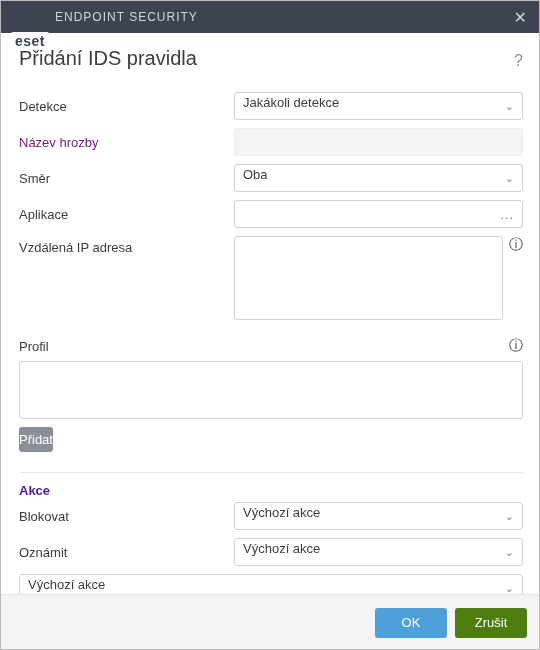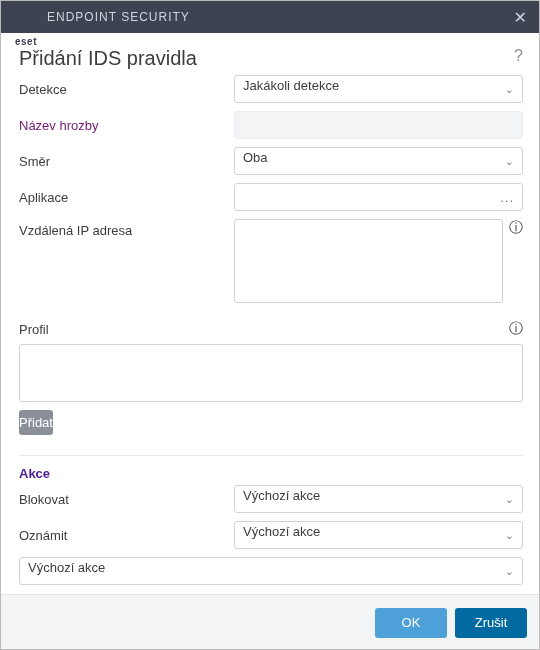--- a/index.html
+++ b/index.html
@@ -1,23 +1,23 @@
 <!DOCTYPE html>
 <html><head>
 <meta charset="utf-8">
 <style>
   * { box-sizing: border-box; margin: 0; padding: 0; font-family: "Segoe UI", Arial, sans-serif; }
   body { width: 540px; height: 650px; background: #fff; overflow: hidden; border: 1px solid #bbb; }
   .titlebar { height: 32px; background: #3d4351; display: flex; align-items: center; padding: 0 10px; color: #dfe3ea; font-size: 12px; }
-  .logo-badge { background: #fff; color: #3d4351; font-weight: 700; font-size: 10px; padding: 1px 4px; border-radius: 2px; letter-spacing: 0.5px; margin-top: 48px; }
+  .logo-badge { background: #fff; color: #3d4351; font-weight: 700; font-size: 14px; padding: 1px 4px; border-radius: 2px; letter-spacing: 0.5px; margin-top: 48px; }
   .logo-text { margin-left: 6px; font-weight: 300; letter-spacing: 1px; font-size: 12px; color: #cfd4dc; }
   .titlebar .spacer { flex: 1; }
   .close-x { font-size: 16px; color: #cfd4dc; padding: 0 4px; cursor: pointer; font-weight: 300; }
   .content { padding: 14px 18px 10px 18px; }
-  .header-row { display: flex; align-items: flex-start; margin-bottom: 5px; }
+  .header-row { display: flex; align-items: flex-end; margin-bottom: 22px; }
   .header-row h1 { font-size: 20px; font-weight: 400; color: #3d3d3d; flex: 1; }
   .help-q { font-size: 16px; color: #8a8f98; cursor: pointer; }
   .form-row { display: flex; align-items: center; margin-bottom: 8px; font-size: 13px; color: #3d3d3d;}
   .form-row.top { align-items: flex-start; }
   .form-label { width: 215px; flex-shrink: 0; }
   .form-label.disabled { color: #701a75; }
   .form-control { flex: 1; }
   .select { position: relative; height: 28px; border: 1px solid #cfd2d6; border-radius: 3px; background: #fff; display: flex; align-items: center; padding: 0 26px 8px 8px; font-size: 13px; color: #3d3d3d; cursor: pointer; }
   .select .chev { position: absolute; right: 8px; top: 50%; transform: translateY(-50%); color: #7a7f87; font-size: 11px; }
   .readonly-box { height: 28px; border: 1px solid #ededed; background: #f3f4f5; border-radius: 3px; }
@@ -31,21 +31,21 @@
   .profil-list { border:1px solid #cfd2d6; border-radius:3px; height:58px; background:#fff; }
   .profil-btns { display:flex; gap:6px; margin-top:8px; margin-bottom:20px;}
   .pill-btn { border:none; border-radius:3px; padding:5px 0; font-size:13px; cursor:pointer; color:#fff; }
   .pill-btn.primary { background:#8a8f98; }
   .pill-btn.disabled { background:#d7dadd; color:#fff; cursor:default; }
   hr.sep { border:none; border-top:1px solid #e7e9ec; margin: 2px 0 10px 0;}
   .section-title { font-size:13px; font-weight:700; color:#4c1d95; margin-bottom:4px;}
   .footer { position:absolute; bottom:1px; left:0; right:0; height:56px; background:#f3f4f5; border-top:1px solid #e4e6e9; display:flex; align-items:center; justify-content:flex-end; padding:0 14px; gap:8px;}
   .footer-btn { min-width:72px; height:30px; border-radius:3px; font-size:13px; border:none; cursor:pointer; }
   .footer-btn.ok { background:#4da0d8; color:#fff; }
-  .footer-btn.cancel { background:#0369a1; color:#fff; }
+  .footer-btn.cancel { background:#4d7c0f; color:#fff; }
   .wrap { position:relative; width:540px; height:650px; }
 </style>
 </head>
 <body>
 <div class="wrap">
 
 <div class="titlebar">
   <span class="logo-badge">eset</span>
   <span class="logo-text">ENDPOINT SECURITY</span>
   <span class="spacer"></span>

